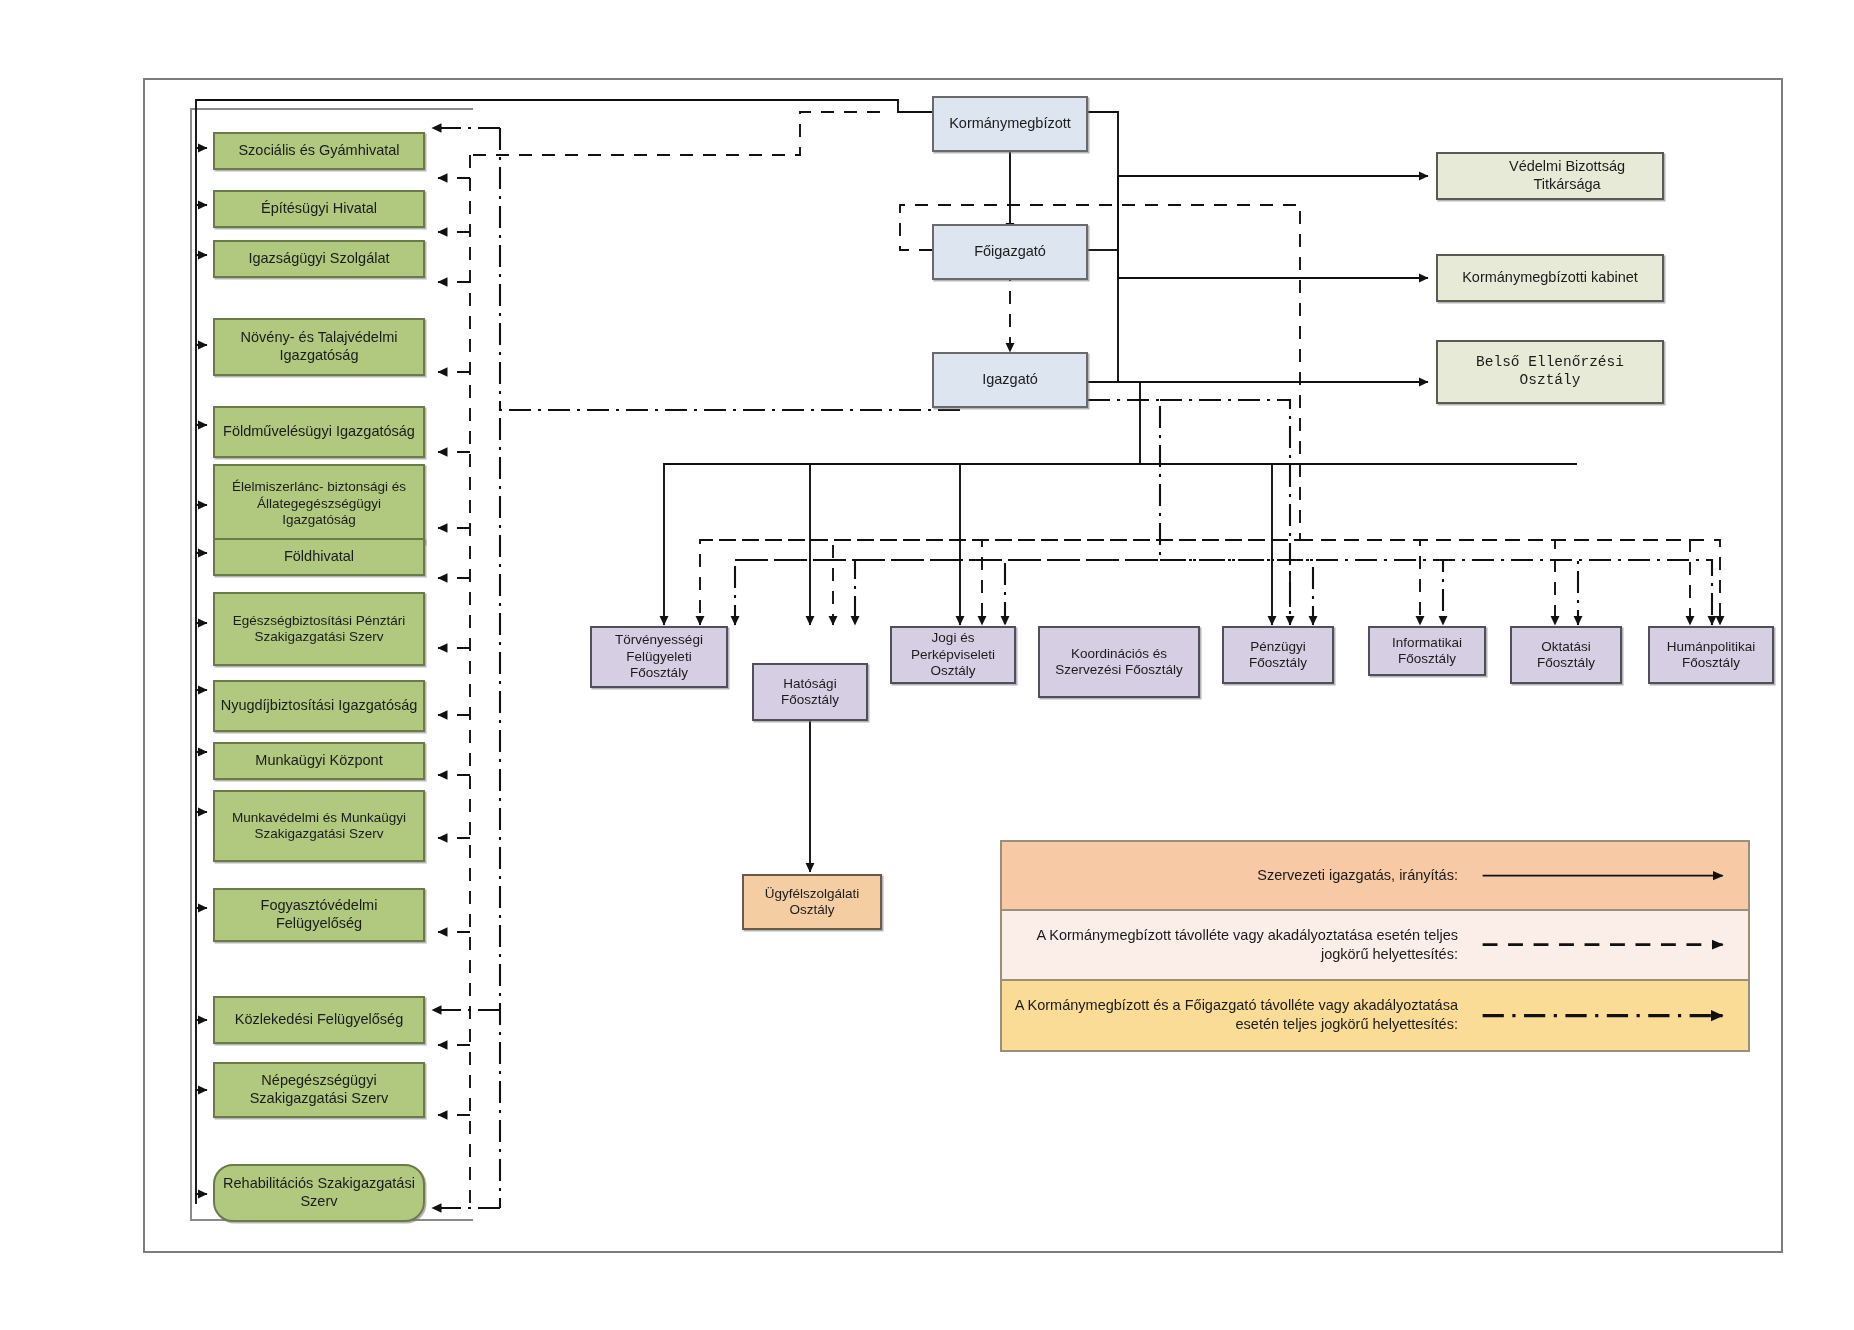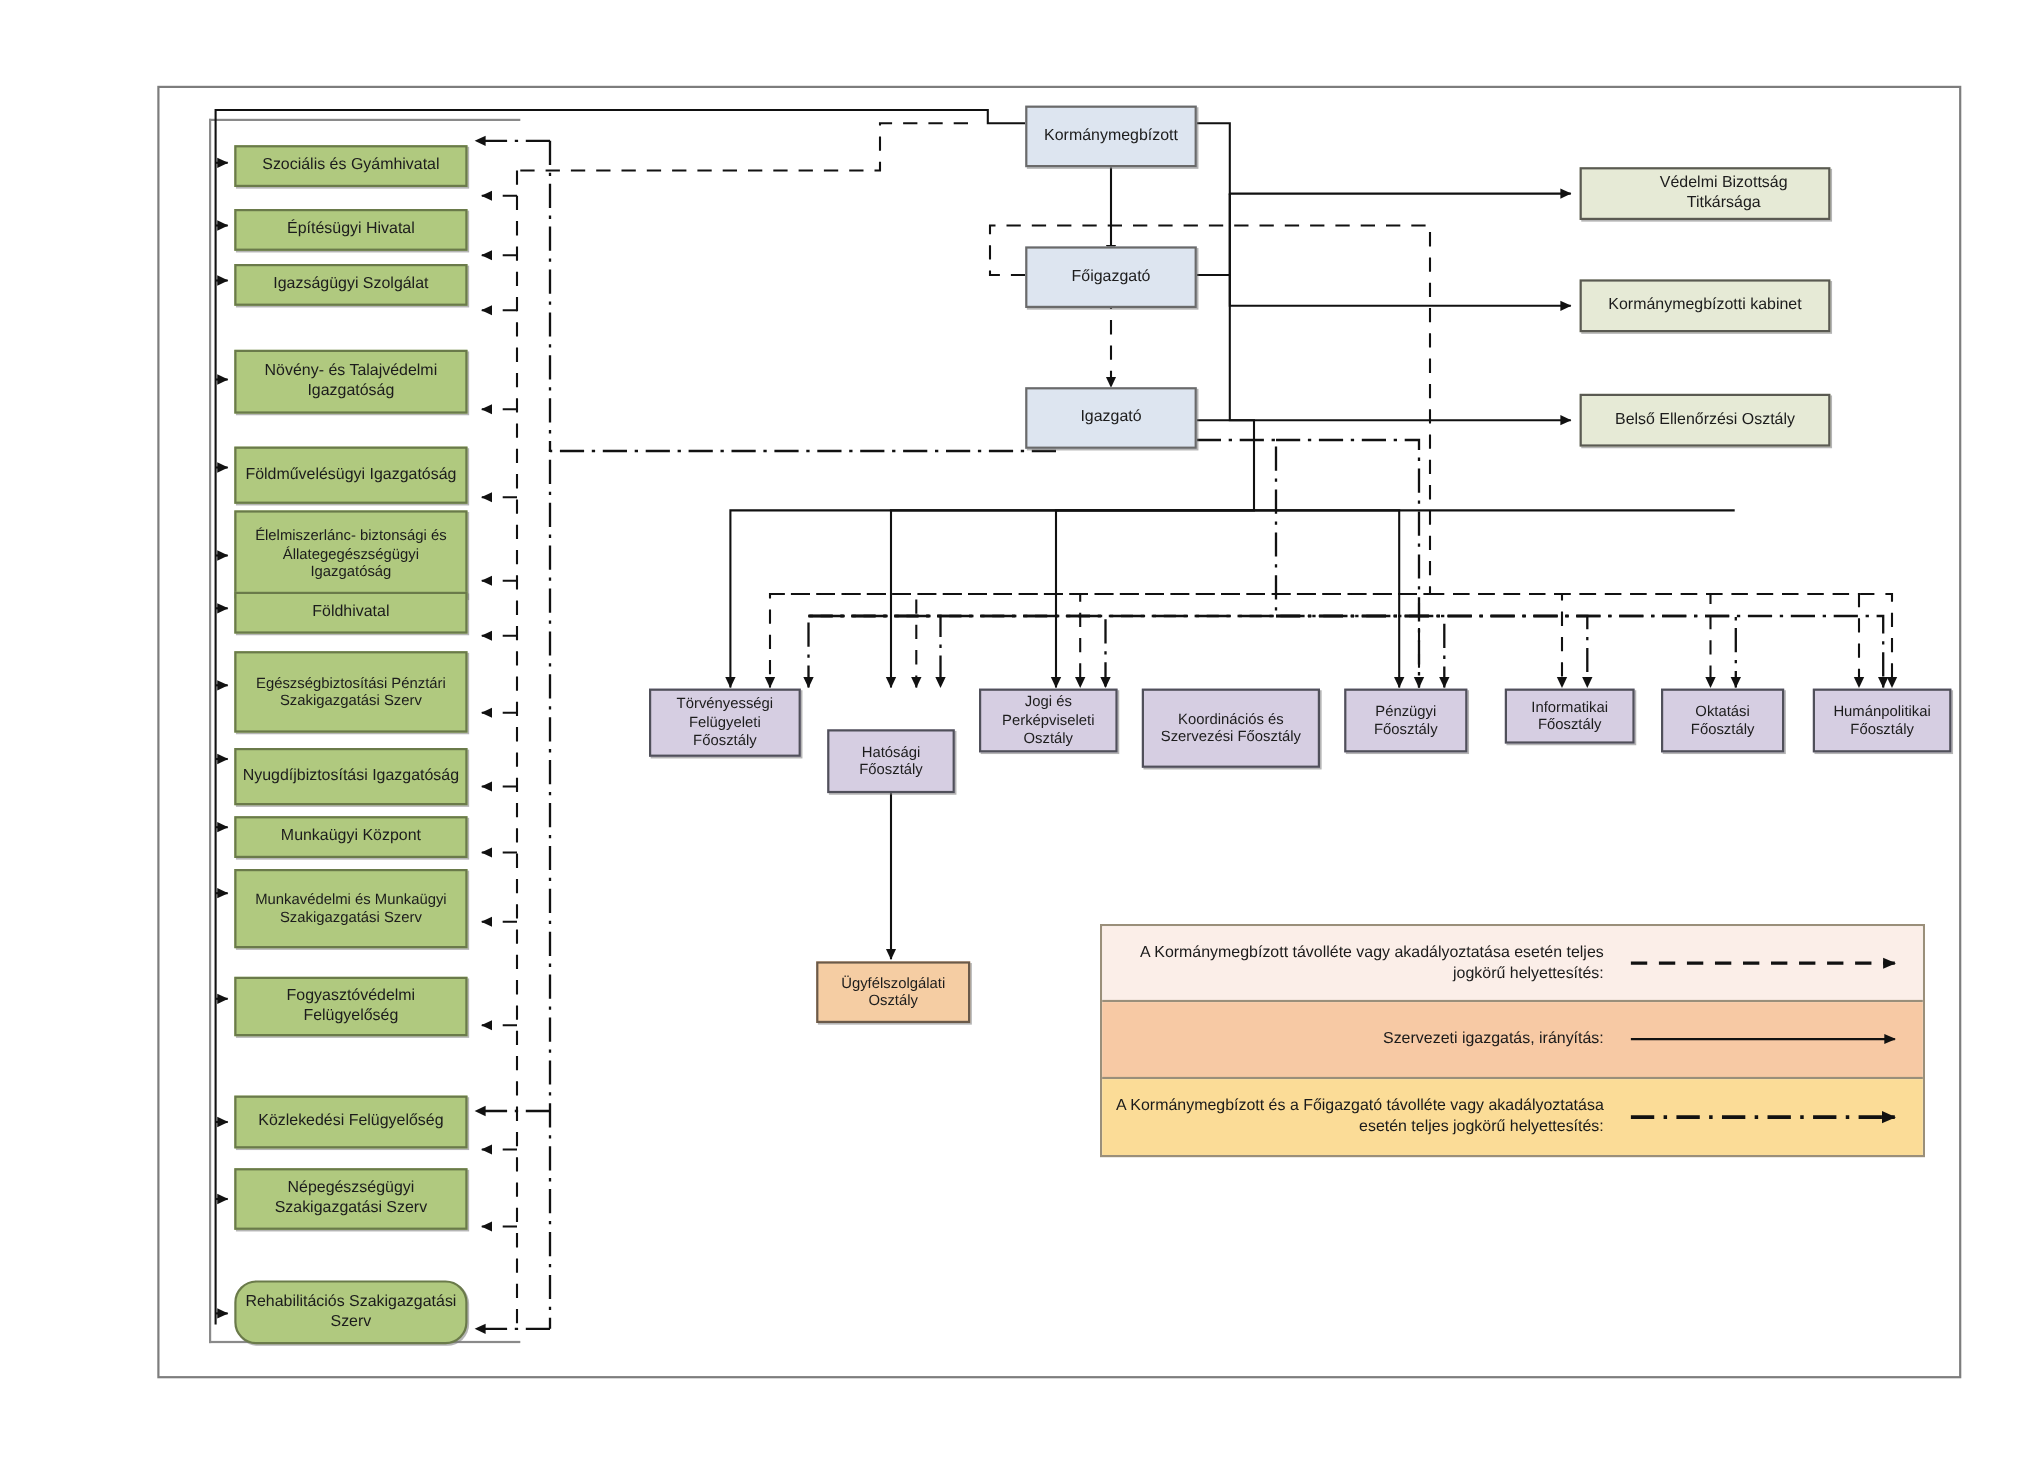--- a/index.html
+++ b/index.html
@@ -246,21 +246,21 @@
   <div class="node blue" style="left:932px; top:352px; width:156px; height:56px;">
     <span>Igazgató</span>
   </div>
 
   <div class="node palegrn" style="left:1436px; top:152px; width:228px; height:48px;padding-left:38px;">
     <span>Védelmi Bizottság Titkársága</span>
   </div>
   <div class="node palegrn" style="left:1436px; top:254px; width:228px; height:48px;">
     <span>Kormánymegbízotti kabinet</span>
   </div>
-  <div class="node palegrn" style="left:1436px; top:358px; width:228px; height:48px;">
+  <div class="node palegrn" style="left:1436px; top:340px; width:228px; height:64px;font-family:Liberation Mono, monospace;">
     <span>Belső Ellenőrzési Osztály</span>
   </div>
 
   <div class="node purple" style="left:590px; top:626px; width:138px; height:62px; font-size:13.5px;">
     <span>Törvényességi Felügyeleti Főosztály</span>
   </div>
   <div class="node purple" style="left:752px; top:663px; width:116px; height:58px; font-size:13.5px;">
     <span>Hatósági Főosztály</span>
   </div>
   <div class="node purple" style="left:890px; top:626px; width:126px; height:58px; font-size:13.5px;">
@@ -280,49 +280,49 @@
   </div>
   <div class="node purple" style="left:1648px; top:626px; width:126px; height:58px; font-size:13.5px;">
     <span>Humánpolitikai Főosztály</span>
   </div>
 
   <div class="node orange" style="left:742px; top:874px; width:140px; height:56px; font-size:13.5px;">
     <span>Ügyfélszolgálati Osztály</span>
   </div>
 
   <div class="legend">
+
+    <div class="legend-row r1">
+      <div class="legend-text">Szervezeti igazgatás, irányítás:</div>
+      <div class="legend-art">
+        <svg viewBox="0 0 260 70" preserveAspectRatio="none">
+          <defs>
+            <marker id="lah1" markerWidth="11" markerHeight="11" refX="9" refY="5.5" orient="auto" markerUnits="userSpaceOnUse">
+              <path d="M0,0.8 L10,5.5 L0,10.2 z" fill="#111"></path>
+            </marker>
+          </defs>
+          <path d="M10,35 L236,35" stroke="#111" stroke-width="2" fill="none" marker-end="url(#lah1)"></path>
+        </svg>
+      </div>
+    </div>
 
     <div class="legend-row r2">
       <div class="legend-text">A Kormánymegbízott távolléte vagy akadályoztatása esetén teljes jogkörű helyettesítés:</div>
       <div class="legend-art">
         <svg viewBox="0 0 260 70" preserveAspectRatio="none">
           <defs>
             <marker id="lah2" markerWidth="12" markerHeight="12" refX="10" refY="6" orient="auto" markerUnits="userSpaceOnUse">
               <path d="M0,0.8 L11,6 L0,11.2 z" fill="#111"></path>
             </marker>
           </defs>
           <path d="M10,35 L236,35" stroke="#111" stroke-width="3" fill="none" stroke-dasharray="14 10" marker-end="url(#lah2)"></path>
         </svg>
       </div>
     </div>
 
-    <div class="legend-row r1">
-      <div class="legend-text">Szervezeti igazgatás, irányítás:</div>
-      <div class="legend-art">
-        <svg viewBox="0 0 260 70" preserveAspectRatio="none">
-          <defs>
-            <marker id="lah1" markerWidth="11" markerHeight="11" refX="9" refY="5.5" orient="auto" markerUnits="userSpaceOnUse">
-              <path d="M0,0.8 L10,5.5 L0,10.2 z" fill="#111"></path>
-            </marker>
-          </defs>
-          <path d="M10,35 L236,35" stroke="#111" stroke-width="2" fill="none" marker-end="url(#lah1)"></path>
-        </svg>
-      </div>
-    </div>
-
     <div class="legend-row r3">
       <div class="legend-text">A Kormánymegbízott és a Főigazgató távolléte vagy akadályoztatása esetén teljes jogkörű helyettesítés:</div>
       <div class="legend-art">
         <svg viewBox="0 0 260 70" preserveAspectRatio="none">
           <defs>
             <marker id="lah3" markerWidth="13" markerHeight="13" refX="11" refY="6.5" orient="auto" markerUnits="userSpaceOnUse">
               <path d="M0,0.8 L12,6.5 L0,12.2 z" fill="#111"></path>
             </marker>
           </defs>
           <path d="M10,35 L236,35" stroke="#111" stroke-width="3.4" fill="none" stroke-dasharray="20 8 3 8" marker-end="url(#lah3)"></path>

